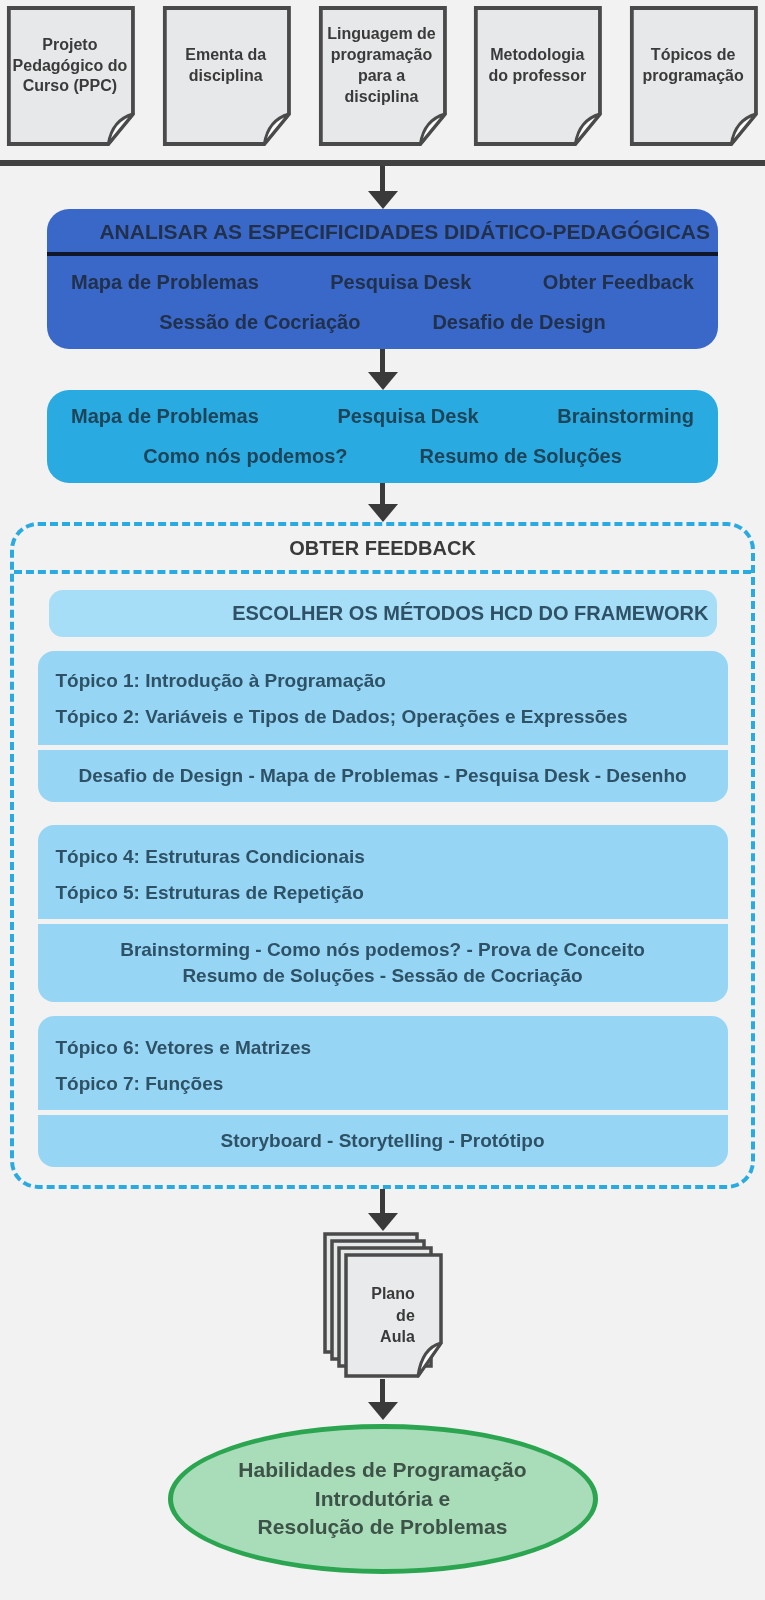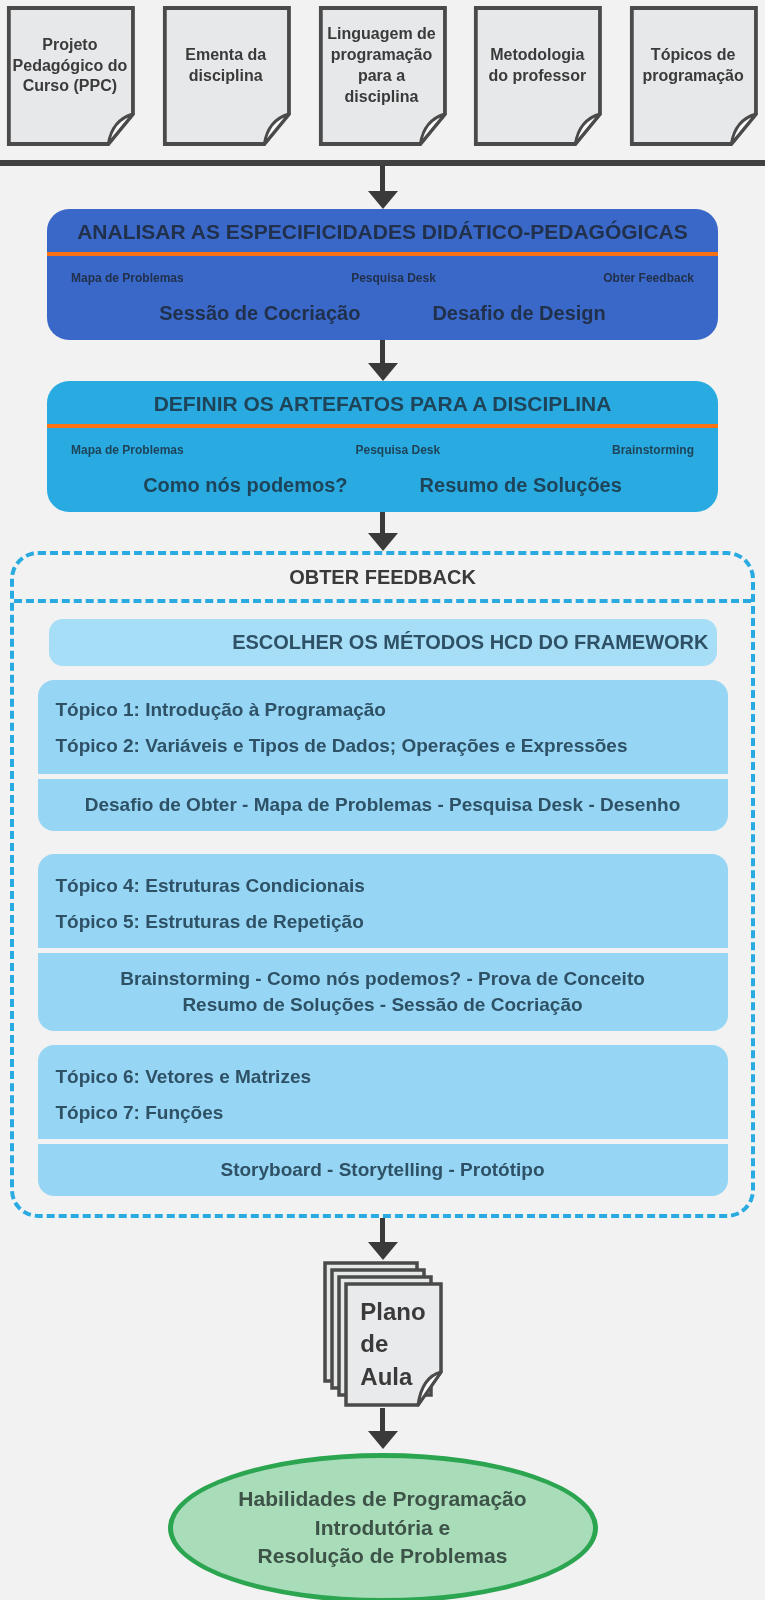--- a/index.html
+++ b/index.html
@@ -31,24 +31,24 @@
   .rule{height:6px;background:var(--rule);margin-top:13px;}
   .arrow{display:flex;flex-direction:column;align-items:center;}
   .arrow .stem{width:5px;background:var(--arrow);}
   .arrow .head{width:0;height:0;border-left:15px solid transparent;border-right:15px solid transparent;border-top:18px solid var(--arrow);}
   .stem-a{height:25px;} .stem-b{height:23px;} .stem-c{height:21px;} .stem-d{height:24px;} .stem-e{height:23px;}
   
   .phase{width:671px;margin:0 auto;border-radius:22px;padding-bottom:15px;}
   .phase.dark{background:var(--phase1_bg);color:var(--phase1_text);}
   .phase.cyan{background:var(--phase2_bg);color:var(--phase2_text);}
   .phase-title{
-    padding:11px 8px 8px;text-align:center;font-size:21px;
-    border-bottom:4px solid #f97316;
-  }
-  .phase-row1{display:flex;justify-content:space-between;padding:15px 24px 0;font-size:12px;align-items:flex-end;}
+    padding:11px 8px 8px;text-align:right;font-size:21px;
+    border-bottom:4px solid #0f172a;
+  }
+  .phase-row1{display:flex;justify-content:space-between;padding:15px 24px 0;font-size:20px;align-items:flex-end;}
   .phase-row2{display:flex;justify-content:center;gap:72px;padding:17px 0 0;font-size:20px;}
   
   .feedback-outer{
     width:745px;margin:0 auto;border:4px dashed var(--dash);
     border-radius:28px;padding-bottom:18px;
   }
   .feedback-title{
     text-align:center;font-size:20px;color:var(--title_text);
     padding:11px 0 10px;
   }
@@ -69,22 +69,22 @@
     margin-top:5px;padding:13px 10px;text-align:center;
     color:var(--lb_text);font-size:19px;line-height:26px;white-space:pre-line;
   }
   .group2{margin-top:23px;}
   .group2 .topics, .group3 .topics{padding-top:14px;padding-bottom:8px;}
   
   .stack{position:relative;width:122px;height:148px;margin:0 auto;}
   .stack svg{position:absolute;inset:0;}
   .stack-label{
     position:absolute;left:24px;top:24px;right:3px;bottom:3px;
-    display:flex;align-items:center;justify-content:center;text-align:left;
-    font-size:24px;line-height:1.35;color:var(--title_text);white-space:pre-line;
+    display:flex;align-items:center;justify-content:center;text-align:right;
+    font-size:16px;line-height:1.35;color:var(--title_text);white-space:pre-line;
   }
   
   .ellipse{
     width:430px;height:150px;margin:4px auto 0;
     background:var(--ellipse_fill);border:5px solid var(--ellipse_border);
     border-radius:50%;display:flex;align-items:center;justify-content:center;
     text-align:center;font-size:21px;line-height:1.35;color:var(--ellipse_text);
     white-space:pre-line;
   }
 </style>
@@ -150,21 +150,20 @@
       <span>Desafio de Design</span>
     </div>
   </div>
 
   <div class="arrow">
     <div class="stem stem-b"></div>
     <div class="head"></div>
   </div>
 
   <div class="phase cyan">
-    <div class="phase-title">DEFINIR OS ARTEFATOS PARA A DISCIPLINA</div>
     <div class="phase-row1">
       <span>Mapa de Problemas</span>
       <span>Pesquisa Desk</span>
       <span>Brainstorming</span>
     </div>
     <div class="phase-row2">
       <span>Como nós podemos?</span>
       <span>Resumo de Soluções</span>
     </div>
   </div>
@@ -178,21 +177,21 @@
     <div class="feedback-title">OBTER FEEDBACK</div>
     <div class="inner-sep"></div>
 
     <div class="hcd-header">ESCOLHER OS MÉTODOS HCD DO FRAMEWORK</div>
 
     <div class="group group1">
       <div class="topics">
         <div class="topic-line">Tópico 1: Introdução à Programação</div>
         <div class="topic-line">Tópico 2: Variáveis e Tipos de Dados; Operações e Expressões</div>
       </div>
-      <div class="strip">Desafio de Obter - Mapa de Problemas - Pesquisa Desk - Desenho</div>
+      <div class="strip">Desafio de Design - Mapa de Problemas - Pesquisa Desk - Desenho</div>
     </div>
 
     <div class="group group2">
       <div class="topics">
         <div class="topic-line">Tópico 4: Estruturas Condicionais</div>
         <div class="topic-line">Tópico 5: Estruturas de Repetição</div>
       </div>
       <div class="strip">Brainstorming - Como nós podemos? - Prova de Conceito
 Resumo de Soluções - Sessão de Cocriação</div>
     </div>

